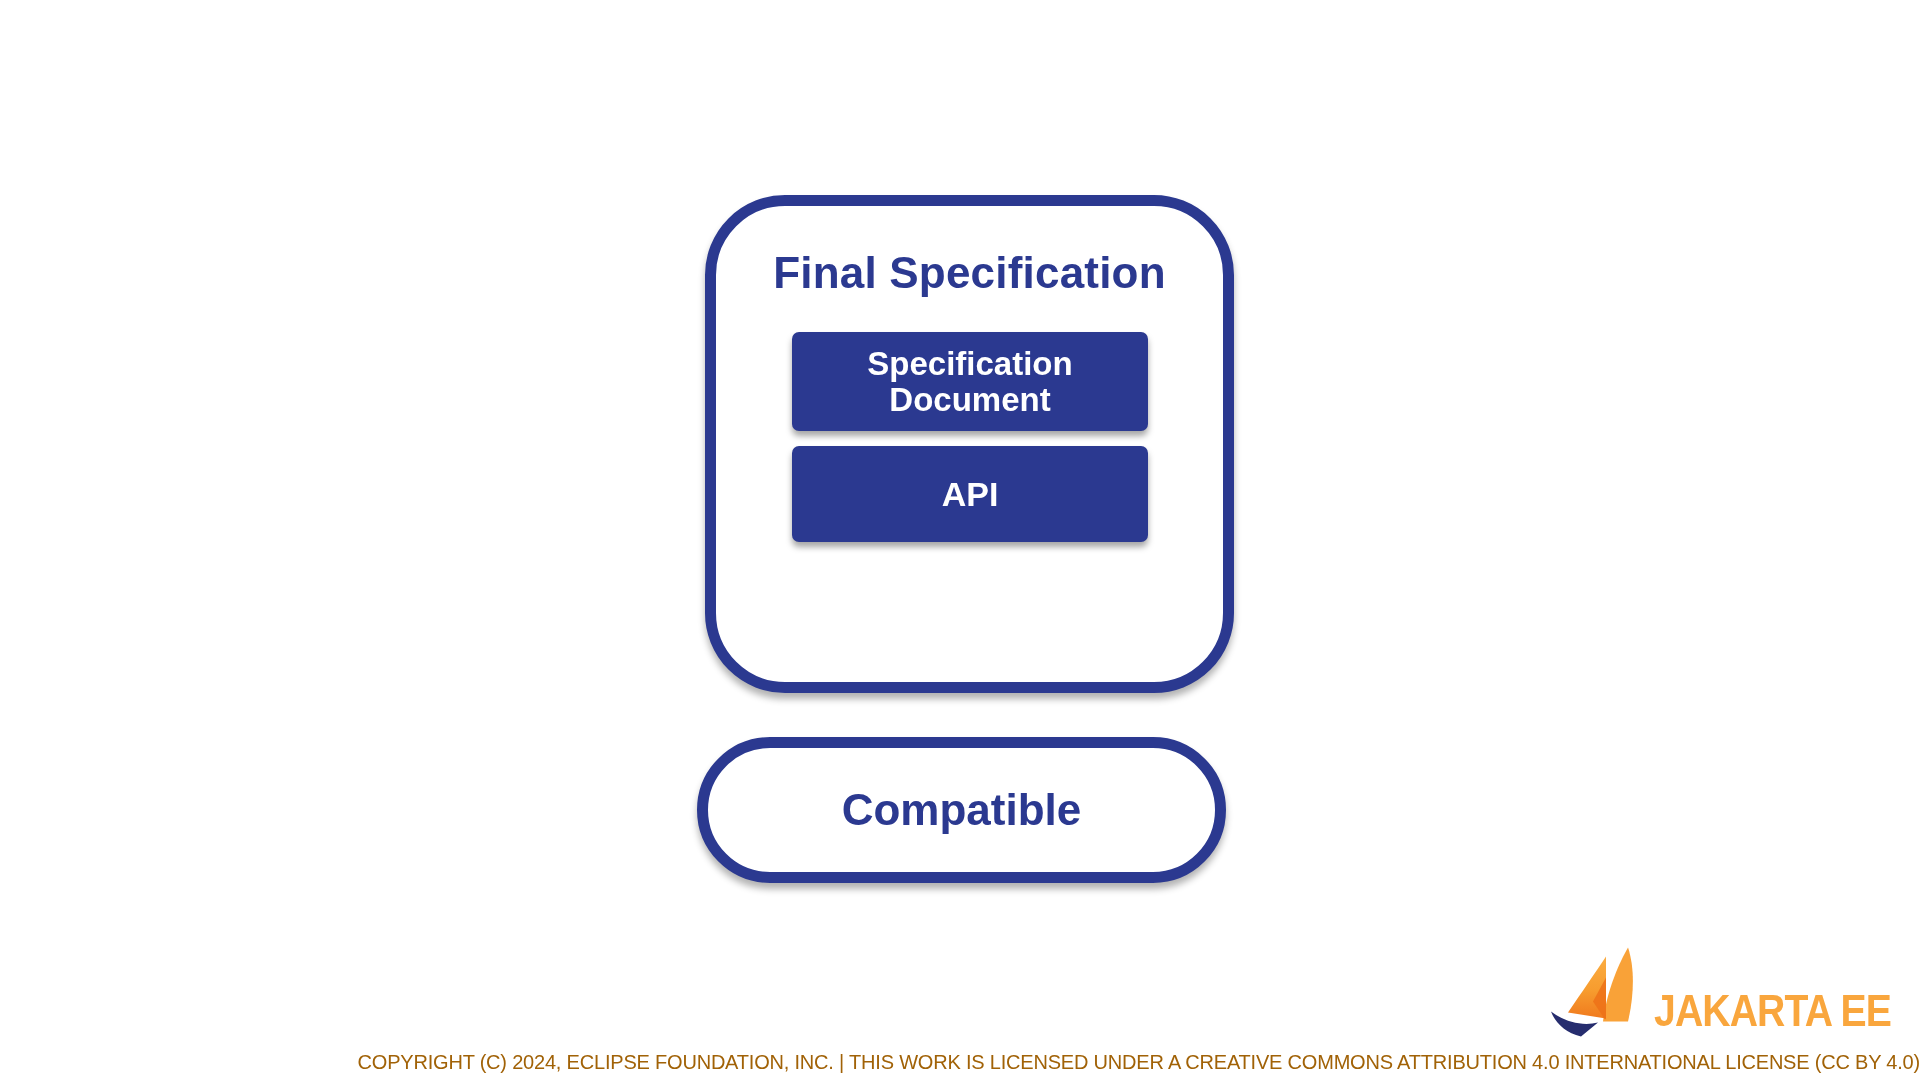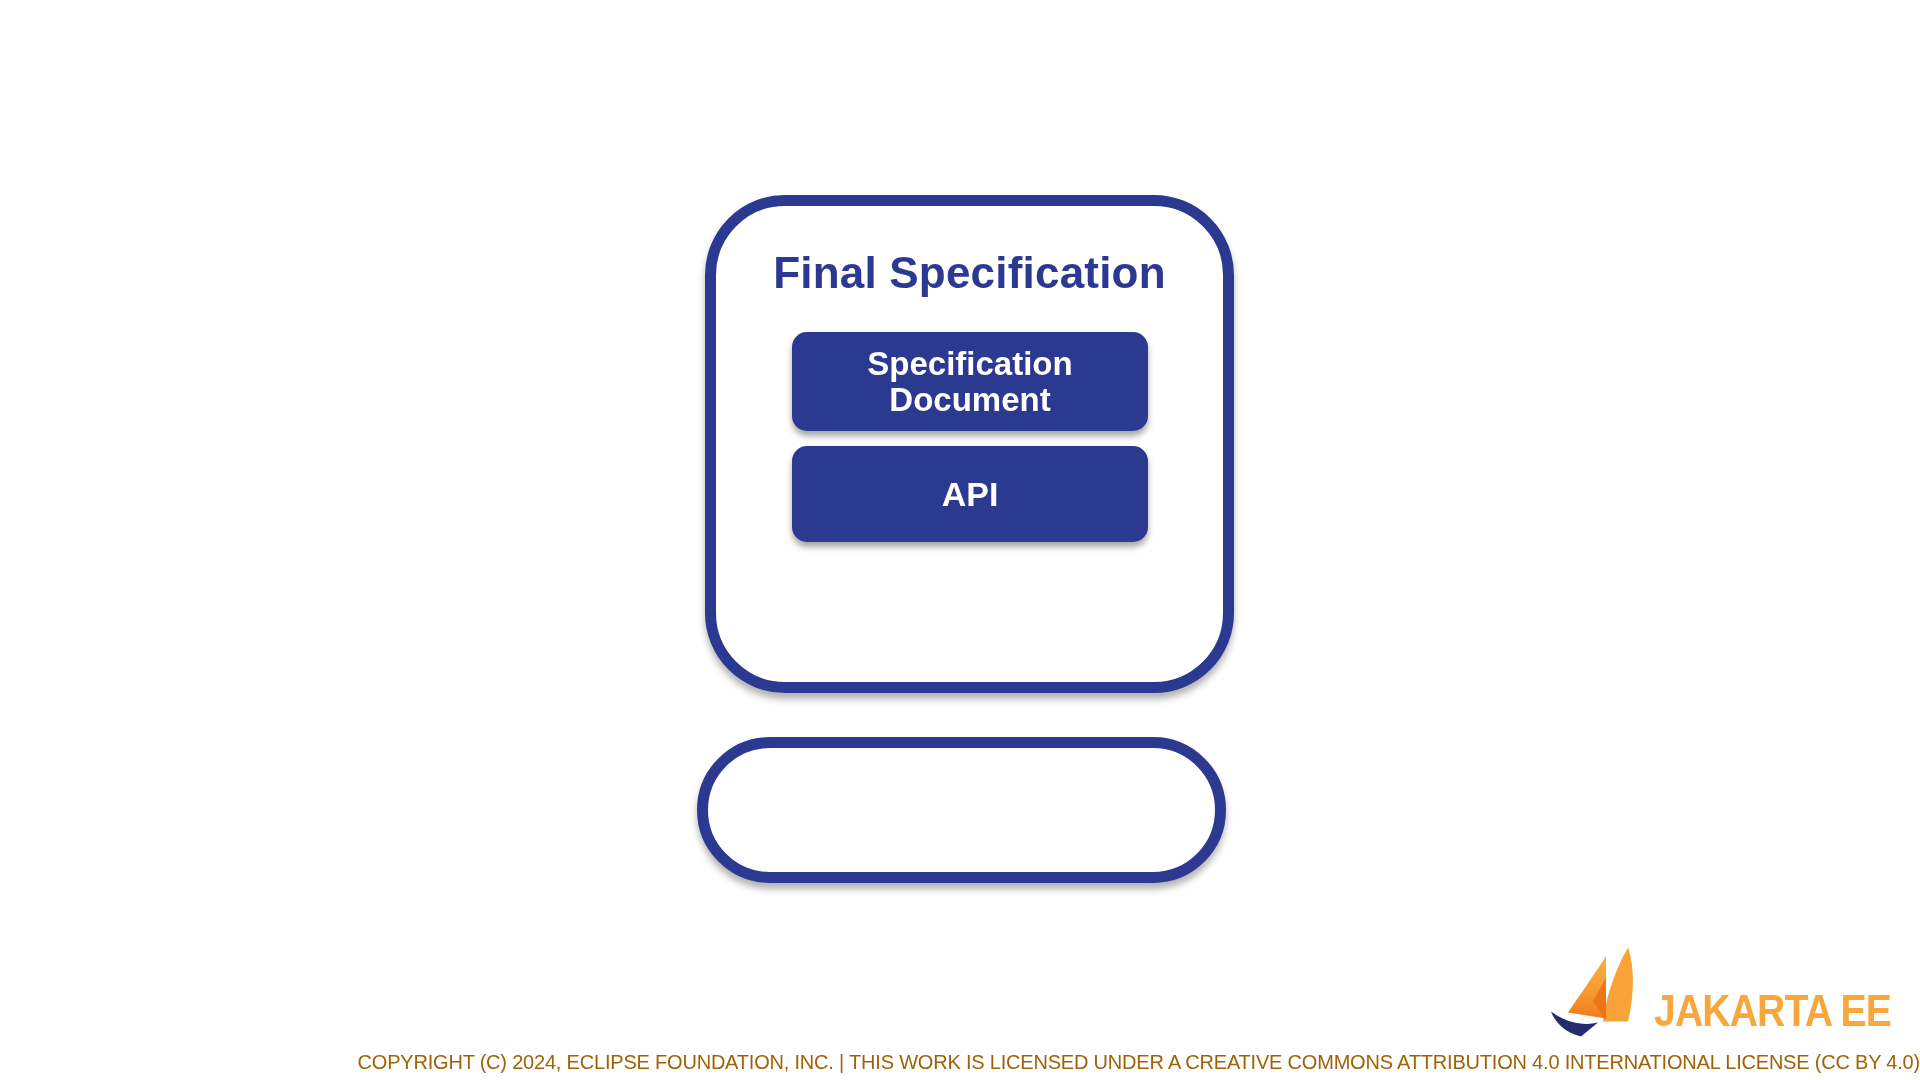--- a/index.html
+++ b/index.html
@@ -28,21 +28,21 @@
     text-align: center;
     font-size: 44px;
     font-weight: bold;
     color: #2B3990;
     letter-spacing: 0.2px;
   }
   .blue-box {
     position: absolute;
     left: 76px; width: 356px;
     background: #2B3990;
-    border-radius: 15px;
+    border-radius: 7px;
     box-shadow: 0 5px 6px rgba(0,0,0,0.35);
     color: #ffffff;
     font-weight: bold;
     display: flex;
     flex-direction: column;
     align-items: center;
     justify-content: center;
     text-align: center;
   }
   .blue-box span:empty { display: none; }
@@ -116,20 +116,21 @@
       <span>Document</span>
     </div>
 
     <div class="blue-box box-api">
       <span>API</span>
     </div>
 
   </section>
 
   <section class="pill">
+    <span>Compatible</span>
   </section>
 
   <div class="brand">
     <svg class="sail-svg" viewBox="0 0 95 100" aria-hidden="true">
       <defs>
         <linearGradient id="frontSail" x1="0" y1="0" x2="0" y2="1">
           <stop offset="0%" stop-color="#FBAD42"></stop>
           <stop offset="55%" stop-color="#F79C2E"></stop>
           <stop offset="100%" stop-color="#F07A1E"></stop>
         </linearGradient>

